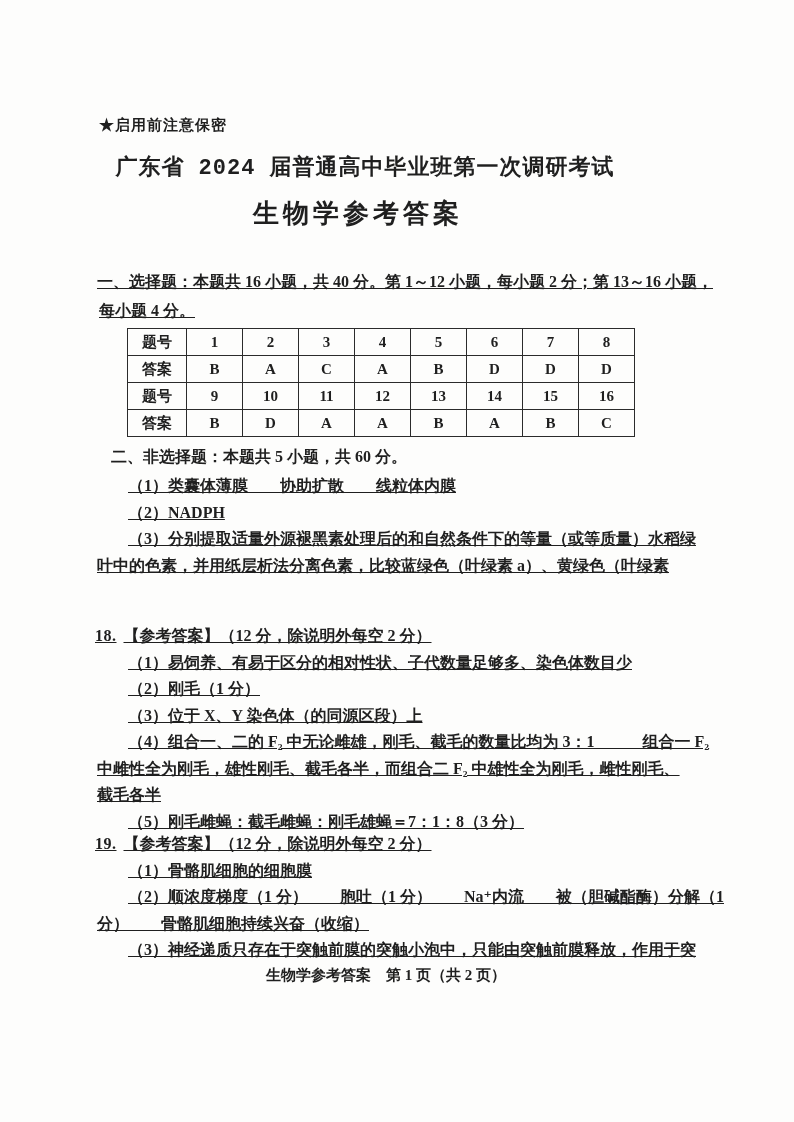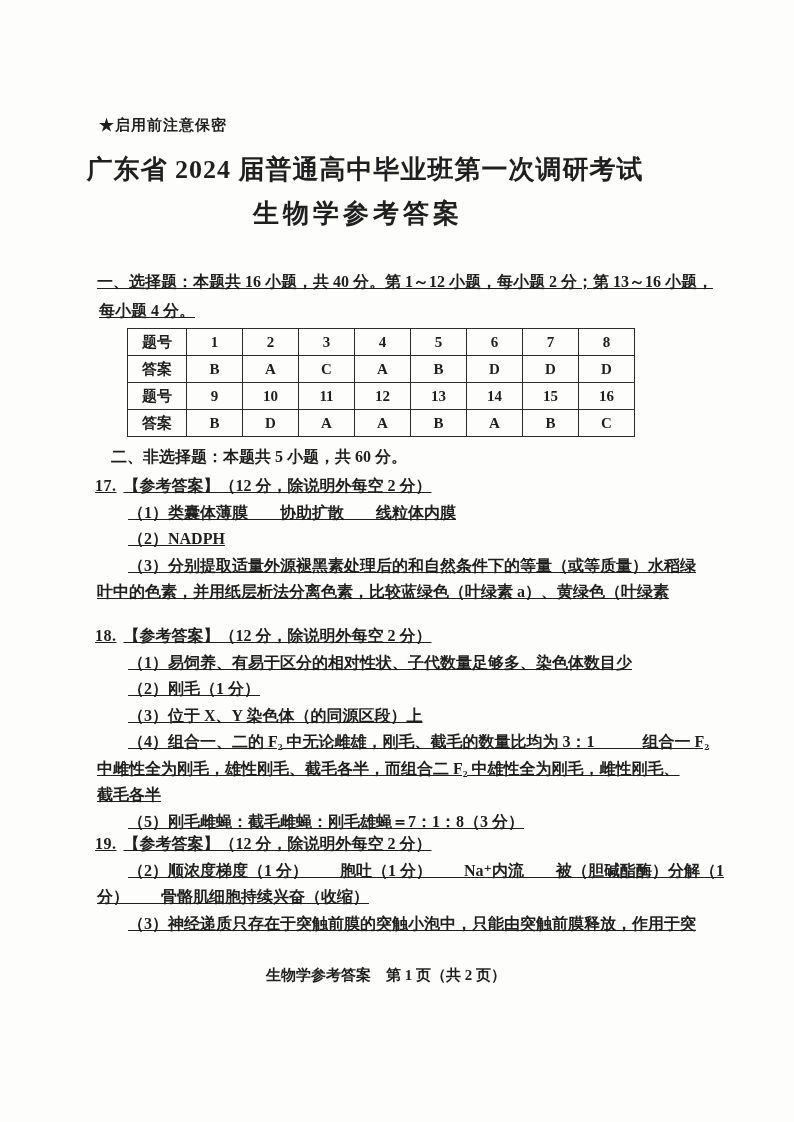--- a/index.html
+++ b/index.html
@@ -3,21 +3,21 @@
 <meta charset="utf-8">
 <style>
   html,body{margin:0;padding:0;}
   body{
     width:794px;height:1122px;position:relative;
     background:#fdfdfc;color:#1f1f1f;
     font-family:"Liberation Serif","DejaVu Serif",serif;
     overflow:hidden;
   }
   .notice{position:absolute;left:99px;top:116px;font-size:15px;font-weight:700;letter-spacing:1px;}
-  .title1{position:absolute;left:0;top:152px;width:730px;text-align:center;font-size:26px;font-weight:700;letter-spacing:1px;}
+  .title1{position:absolute;left:0;top:152px;width:730px;text-align:center;font-size:22px;font-weight:700;letter-spacing:1px;font-family:Liberation Mono, monospace;}
   .title2{position:absolute;left:0;top:196px;width:716px;text-align:center;font-size:26px;font-weight:700;letter-spacing:4px;}
   .sec1{position:absolute;left:97px;top:267px;width:628px;font-size:16px;font-weight:700;line-height:29px;}
   .sec1 .cont{padding-left:33px;}
   .atable{position:absolute;left:127px;top:328px;border-collapse:collapse;background:transparent;padding-left:28px;}
   .atable td{
     border:1.6px solid #2b2b2b;width:55px;height:26px;box-sizing:content-box;
     text-align:center;vertical-align:middle;font-size:15px;font-weight:600;padding:0;
     font-family:"Liberation Serif","DejaVu Serif",serif;
   }
   .atable td.lbl{width:58px;}
@@ -91,23 +91,20 @@
       <td>A</td>
       <td>B</td>
       <td>C</td>
     </tr>
   </tbody>
 </table>
 
 <div class="sec2">二、非选择题：本题共 5 小题，共 60 分。</div>
 
 <div class="qblock" id="q17">
-  <div class="line qhead">
-    <span class="qnum">17.</span><span>【参考答案】（12 分，除说明外每空 2 分）</span>
-  </div>
   <div class="line ind">（1）类囊体薄膜　　协助扩散　　线粒体内膜</div>
   <div class="line ind">（2）NADPH</div>
   <div class="line ind">（3）分别提取适量外源褪黑素处理后的和自然条件下的等量（或等质量）水稻绿</div>
   <div class="line cont">叶中的色素，并用纸层析法分离色素，比较蓝绿色（叶绿素 a）、黄绿色（叶绿素</div>
 </div>
 
 <div class="qblock" id="q18">
   <div class="line qhead">
     <span class="qnum">18.</span><span>【参考答案】（12 分，除说明外每空 2 分）</span>
   </div>
@@ -117,18 +114,19 @@
   <div class="line ind">（4）组合一、二的 F₂ 中无论雌雄，刚毛、截毛的数量比均为 3：1　　　组合一 F₂</div>
   <div class="line cont">中雌性全为刚毛，雄性刚毛、截毛各半，而组合二 F₂ 中雄性全为刚毛，雌性刚毛、</div>
   <div class="line cont">截毛各半</div>
   <div class="line ind">（5）刚毛雌蝇：截毛雌蝇：刚毛雄蝇＝7：1：8（3 分）</div>
 </div>
 
 <div class="qblock" id="q19">
   <div class="line qhead">
     <span class="qnum">19.</span><span>【参考答案】（12 分，除说明外每空 2 分）</span>
   </div>
+  <div class="line ind">（1）骨骼肌细胞的细胞膜</div>
   <div class="line ind">（2）顺浓度梯度（1 分）　　胞吐（1 分）　　Na⁺内流　　被（胆碱酯酶）分解（1</div>
   <div class="line cont">分）　　骨骼肌细胞持续兴奋（收缩）</div>
   <div class="line ind">（3）神经递质只存在于突触前膜的突触小泡中，只能由突触前膜释放，作用于突</div>
 </div>
 
 <div class="footer">生物学参考答案　第 1 页（共 2 页）</div>
 
 </body></html>

